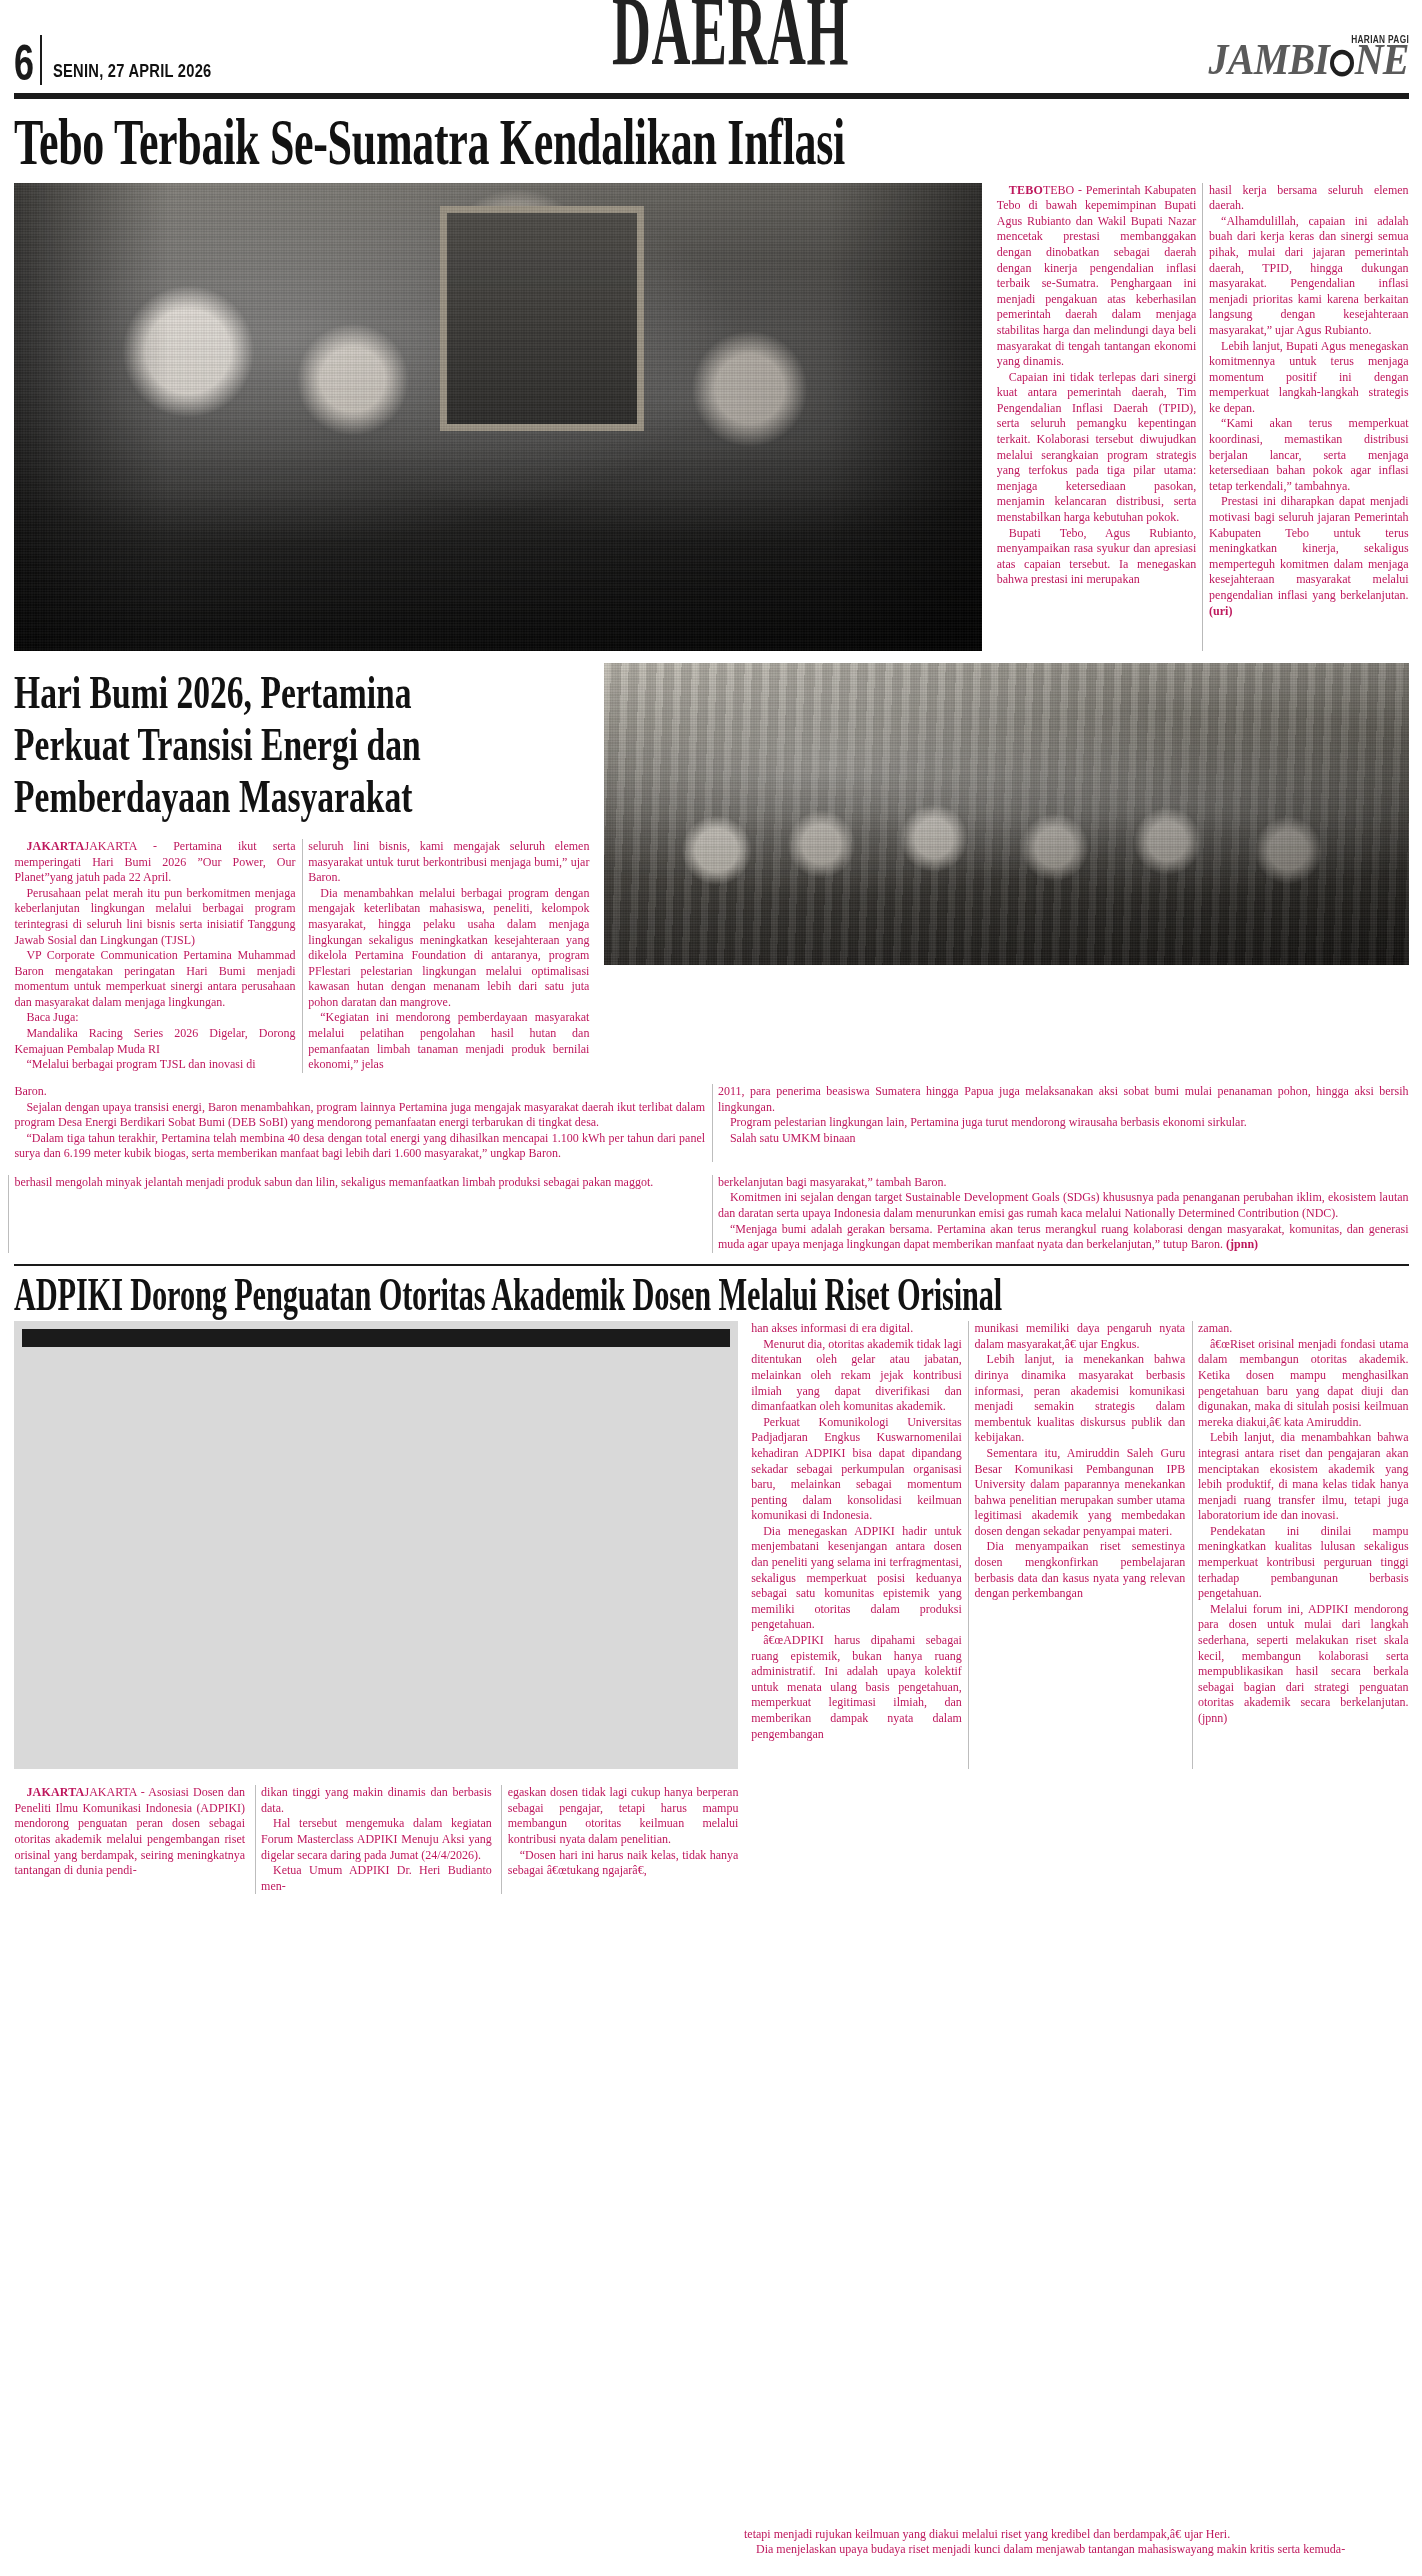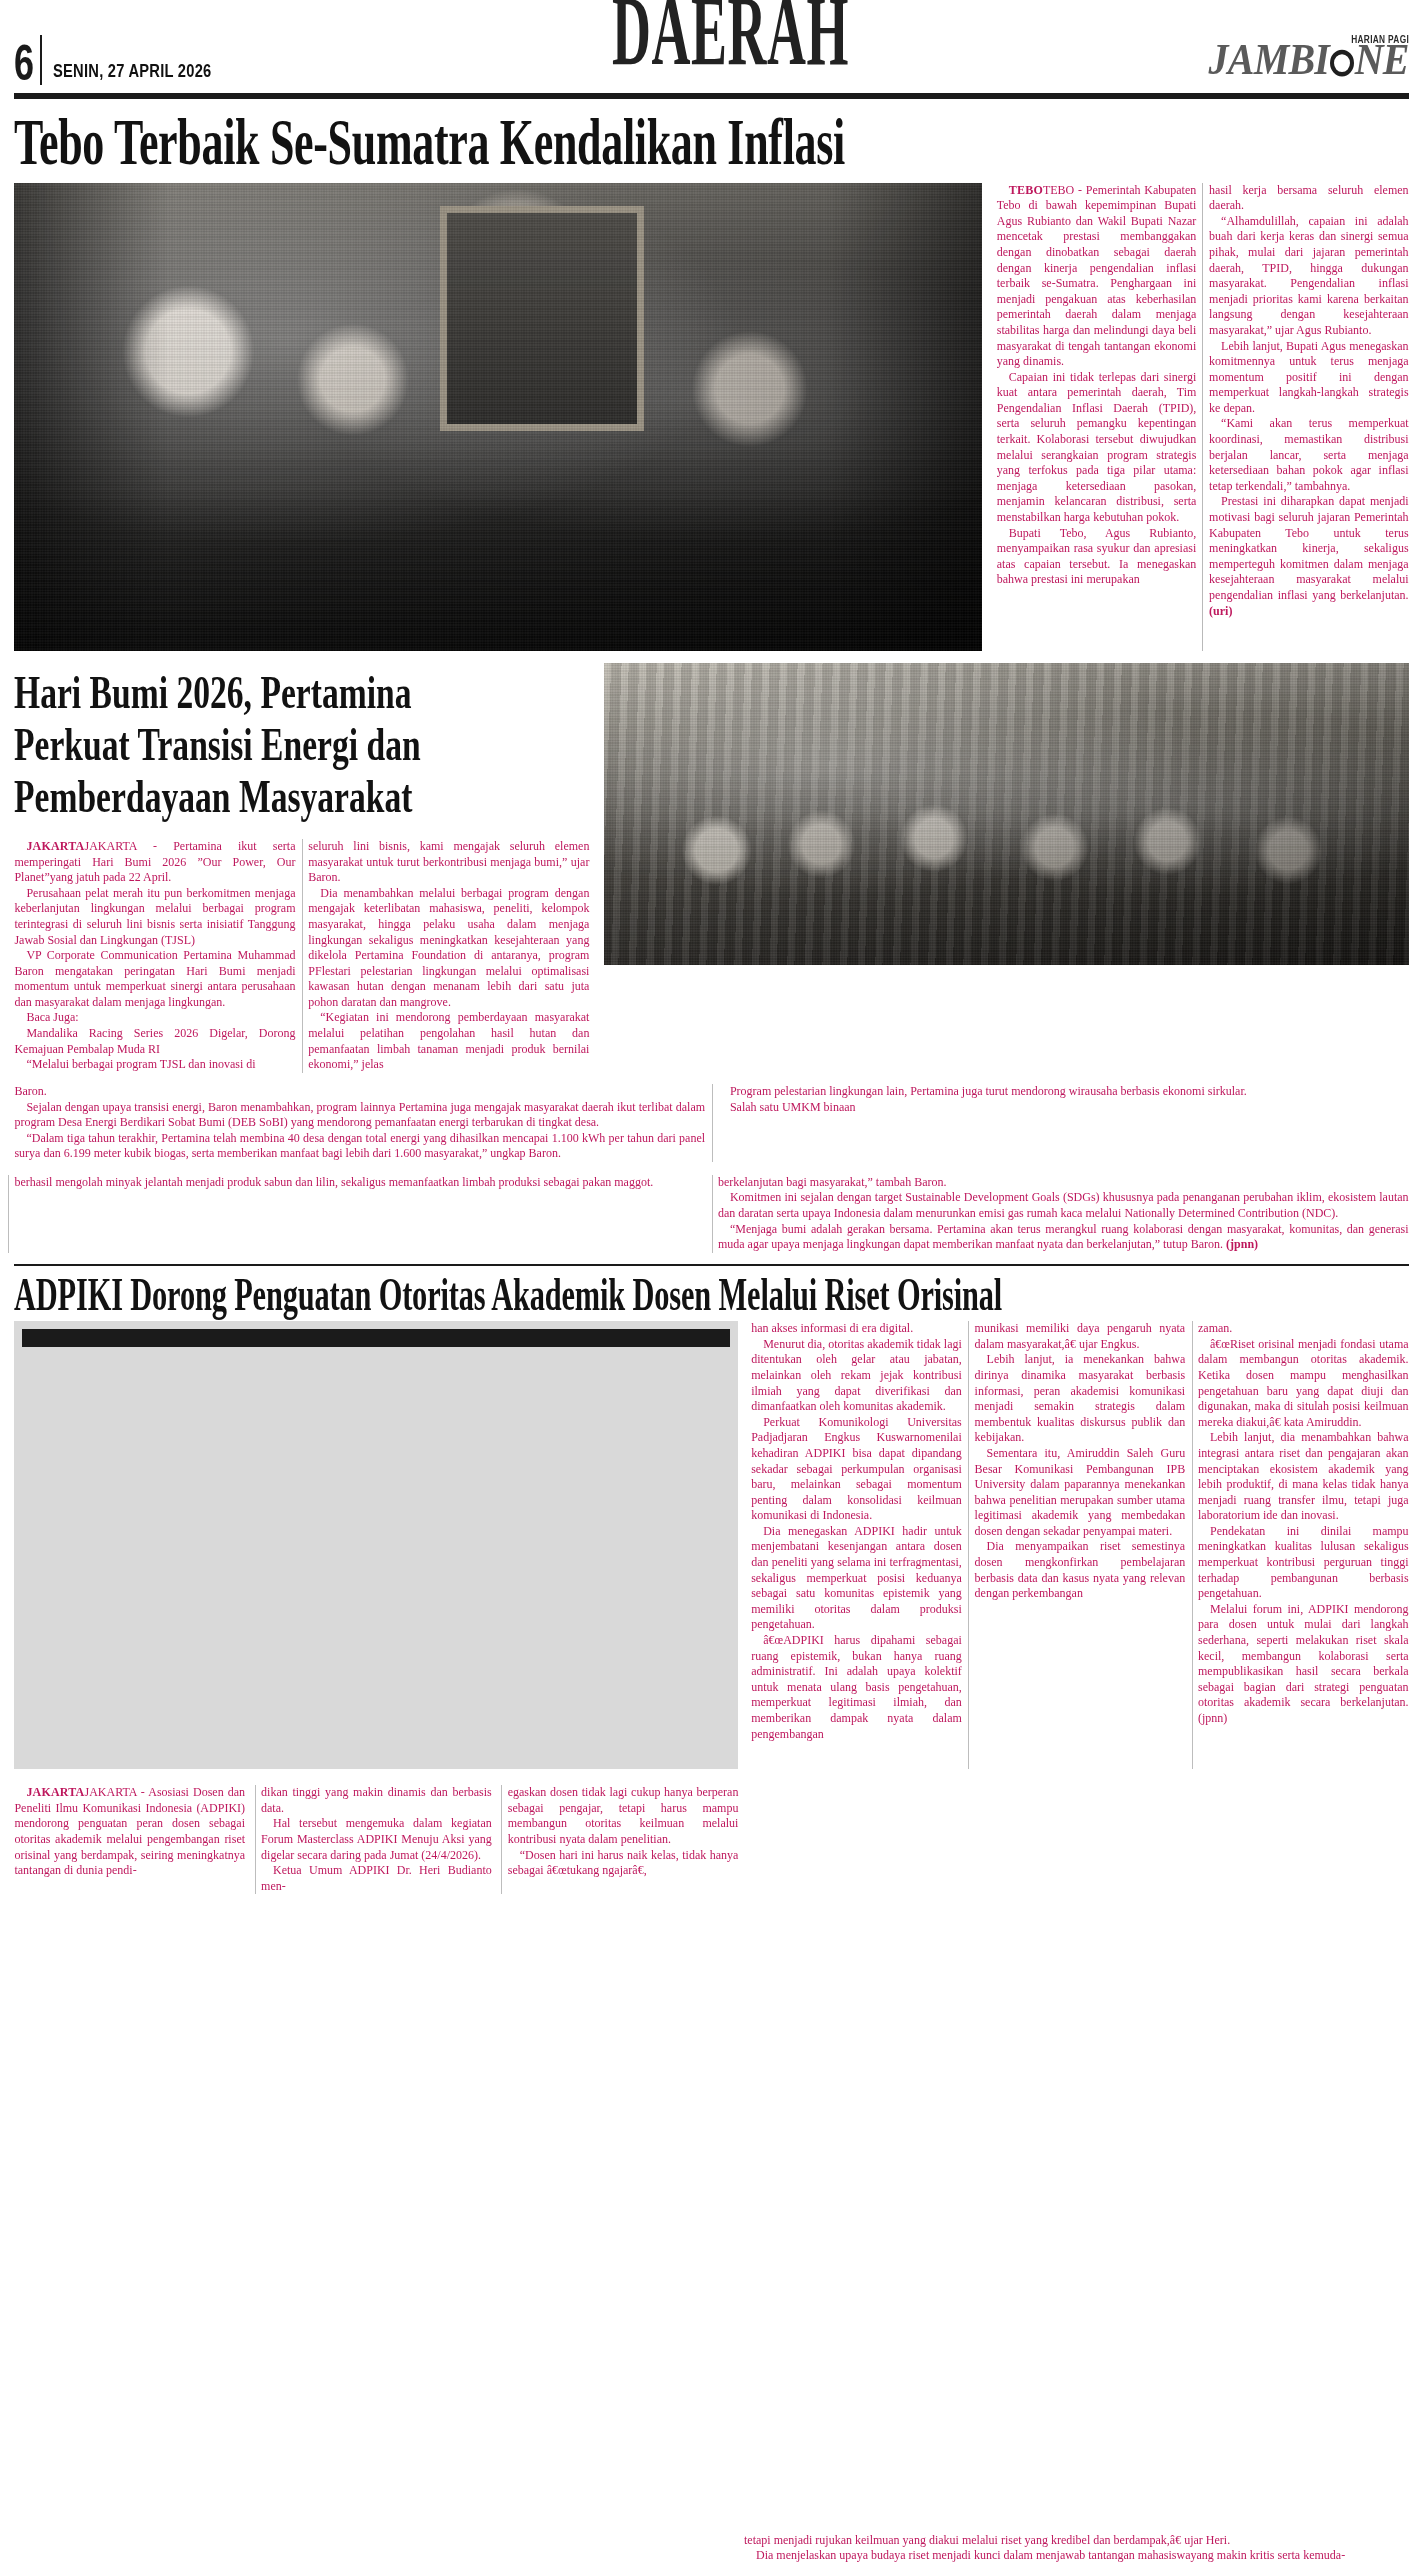--- a/index.html
+++ b/index.html
@@ -355,20 +355,21 @@
     </div>
   </div>
 
   <div class="a2-lower">
     <div class="body-col">
       <p class="noindent">Baron.</p>
       <p>Sejalan dengan upaya transisi energi, Baron menambahkan, program lainnya Pertamina juga mengajak masyarakat daerah ikut terlibat dalam program Desa Energi Berdikari Sobat Bumi (DEB SoBI) yang mendorong pemanfaatan energi terbarukan di tingkat desa.</p>
       <p>“Dalam tiga tahun terakhir, Pertamina telah membina 40 desa dengan total energi yang dihasilkan mencapai 1.100 kWh per tahun dari panel surya dan 6.199 meter kubik biogas, serta memberikan manfaat bagi lebih dari 1.600 masyarakat,” ungkap Baron.</p>
     </div>
     <div class="body-col vsep">
+      <p class="noindent">2011, para penerima beasiswa Sumatera hingga Papua juga melaksanakan aksi sobat bumi mulai penanaman pohon, hingga aksi bersih lingkungan.</p>
       <p>Program pelestarian lingkungan lain, Pertamina juga turut mendorong wirausaha berbasis ekonomi sirkular.</p>
       <p>Salah satu UMKM binaan</p>
     </div>
     <div class="body-col vsep">
       <p class="noindent">berhasil mengolah minyak jelantah menjadi produk sabun dan lilin, sekaligus memanfaatkan limbah produksi sebagai pakan maggot.</p>
     </div>
     <div class="body-col vsep">
       <p class="noindent">berkelanjutan bagi masyarakat,” tambah Baron.</p>
       <p>Komitmen ini sejalan dengan target Sustainable Development Goals (SDGs) khususnya pada penanganan perubahan iklim, ekosistem lautan dan daratan serta upaya Indonesia dalam menurunkan emisi gas rumah kaca melalui Nationally Determined Contribution (NDC).</p>
       <p><span>“Menjaga bumi adalah gerakan bersama. Pertamina akan terus merangkul ruang kolaborasi dengan masyarakat, komunitas, dan generasi muda agar upaya menjaga lingkungan dapat memberikan manfaat nyata dan berkelanjutan,” tutup Baron.</span> <span class="credit">(jpnn)</span></p>
@@ -578,21 +579,21 @@
       <p class="noindent">dikan tinggi yang makin dinamis dan berbasis data.</p>
       <p>Hal tersebut mengemuka dalam kegiatan Forum Masterclass ADPIKI Menuju Aksi yang digelar secara daring pada Jumat (24/4/2026).</p>
       <p>Ketua Umum ADPIKI Dr. Heri Budianto men-</p>
     </div>
     <div class="body-col vsep">
       <p class="noindent">egaskan dosen tidak lagi cukup hanya berperan sebagai pengajar, tetapi harus mampu membangun otoritas keilmuan melalui kontribusi nyata dalam penelitian.</p>
       <p>“Dosen hari ini harus naik kelas, tidak hanya sebagai â€œtukang ngajarâ€,</p>
     </div>
   </div>
 
-  <div style="position:absolute; left:744px; right:14.4px; bottom:12px; display:grid; grid-template-columns:1fr; gap:12.8px;">
+  <div style="position:absolute; left:744px; right:14.4px; bottom:18px; display:grid; grid-template-columns:1fr; gap:12.8px;">
     <div class="body-col">
       <p class="noindent">tetapi menjadi rujukan keilmuan yang diakui melalui riset yang kredibel dan berdampak,â€ ujar Heri.</p>
       <p>Dia menjelaskan upaya budaya riset menjadi kunci dalam menjawab tantangan mahasiswayang makin kritis serta kemuda-</p>
     </div>
   </div>
 
 </div>
 
 
 </body></html>

